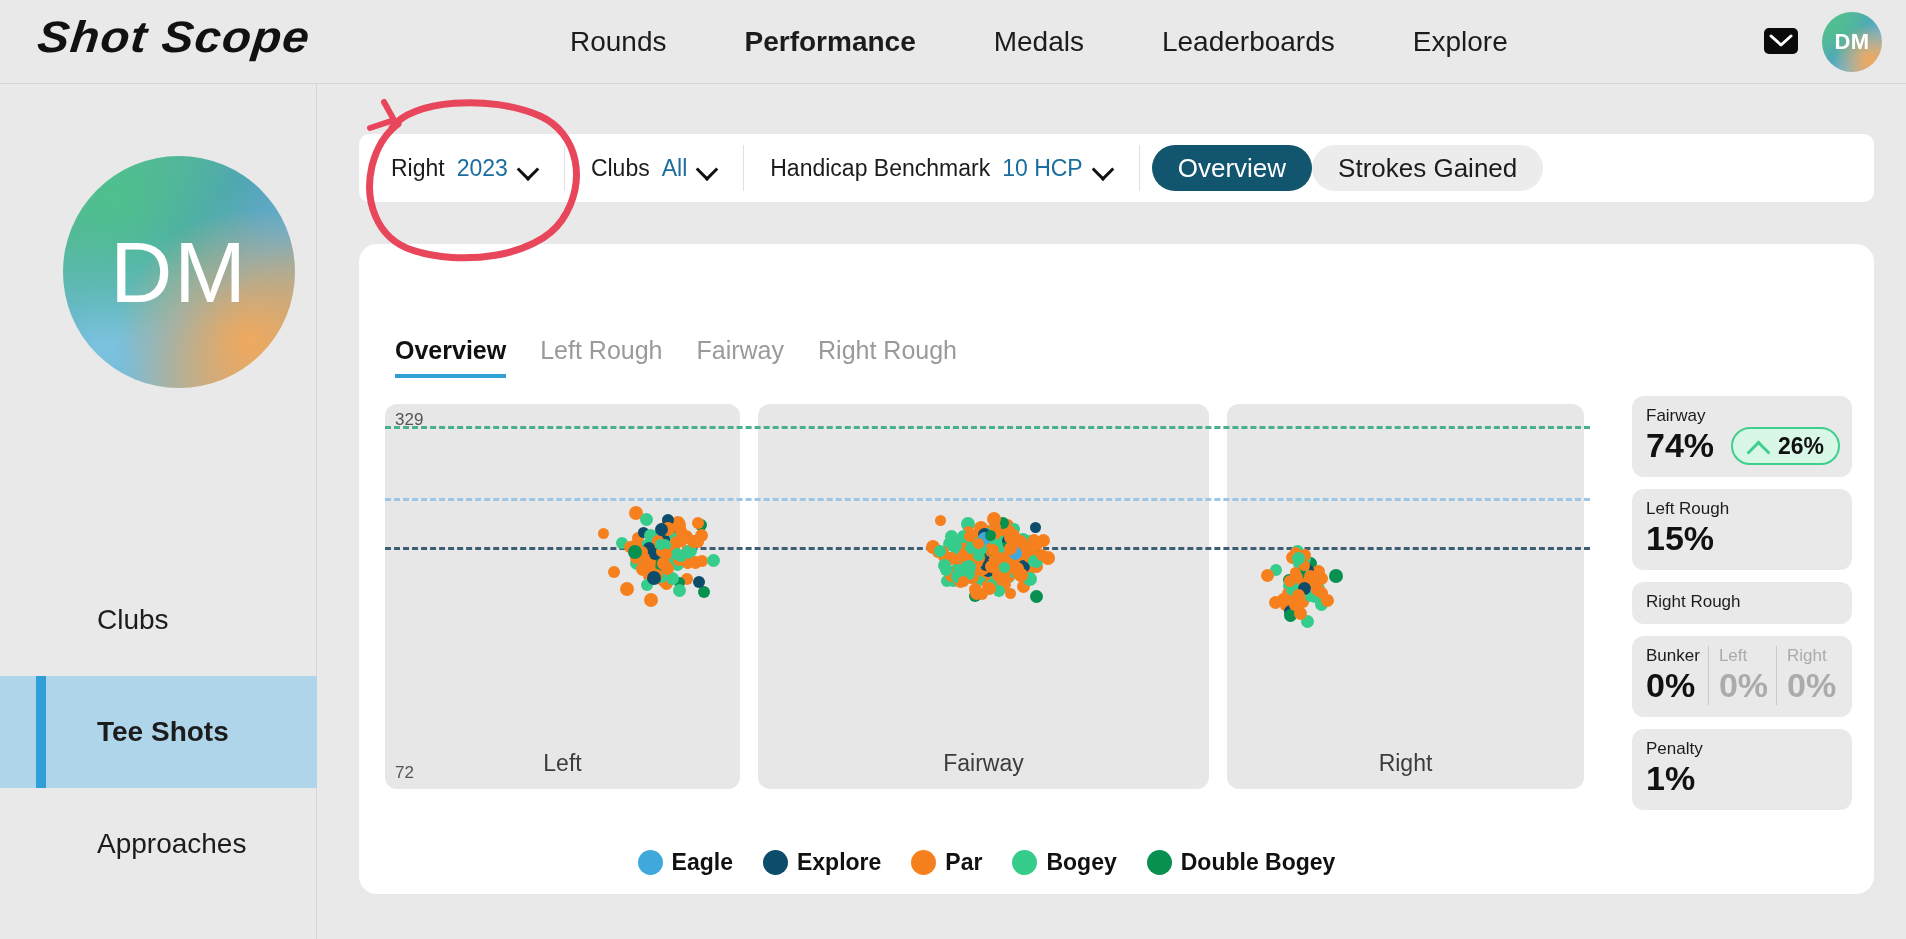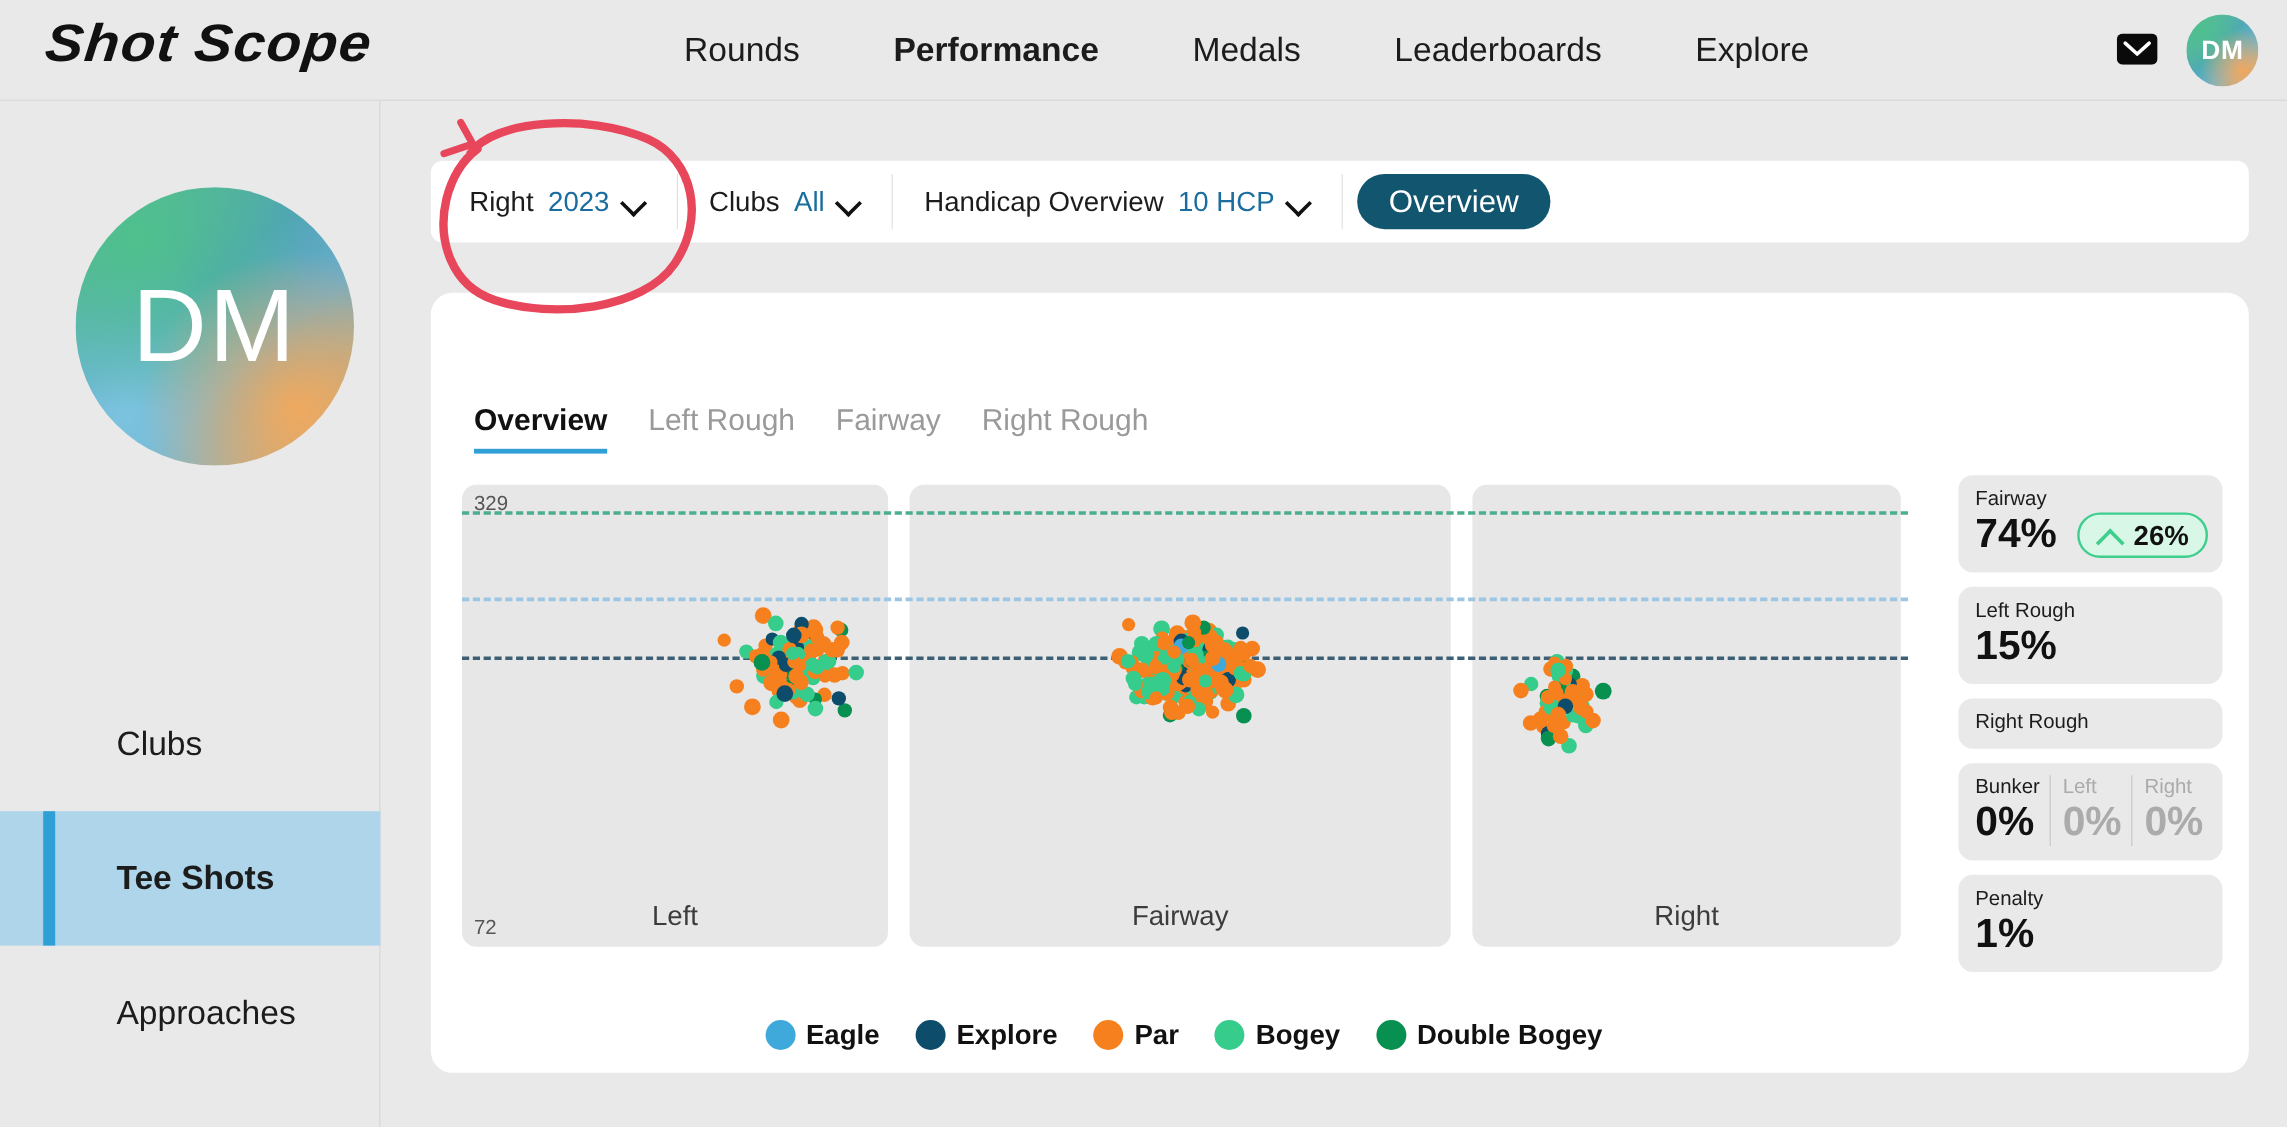--- a/index.html
+++ b/index.html
@@ -236,26 +236,27 @@
       <span class="f-label">Right</span>
       <span class="f-value">2023</span>
       <span class="chev"></span>
     </div>
     <div class="filter">
       <span class="f-label">Clubs</span>
       <span class="f-value">All</span>
       <span class="chev"></span>
     </div>
     <div class="filter">
-      <span class="f-label">Handicap Overview</span>
+      <span class="f-label">Handicap Benchmark</span>
       <span class="f-value">10 HCP</span>
       <span class="chev"></span>
     </div>
     <div class="segwrap">
       <div class="seg on">Overview</div>
+      <div class="seg off">Strokes Gained</div>
     </div>
   </div>
 
   <div class="card">
     <div class="subtabs">
       <div class="subtab active">Overview</div>
       <div class="subtab">Left Rough</div>
       <div class="subtab">Fairway</div>
       <div class="subtab">Right Rough</div>
     </div>

